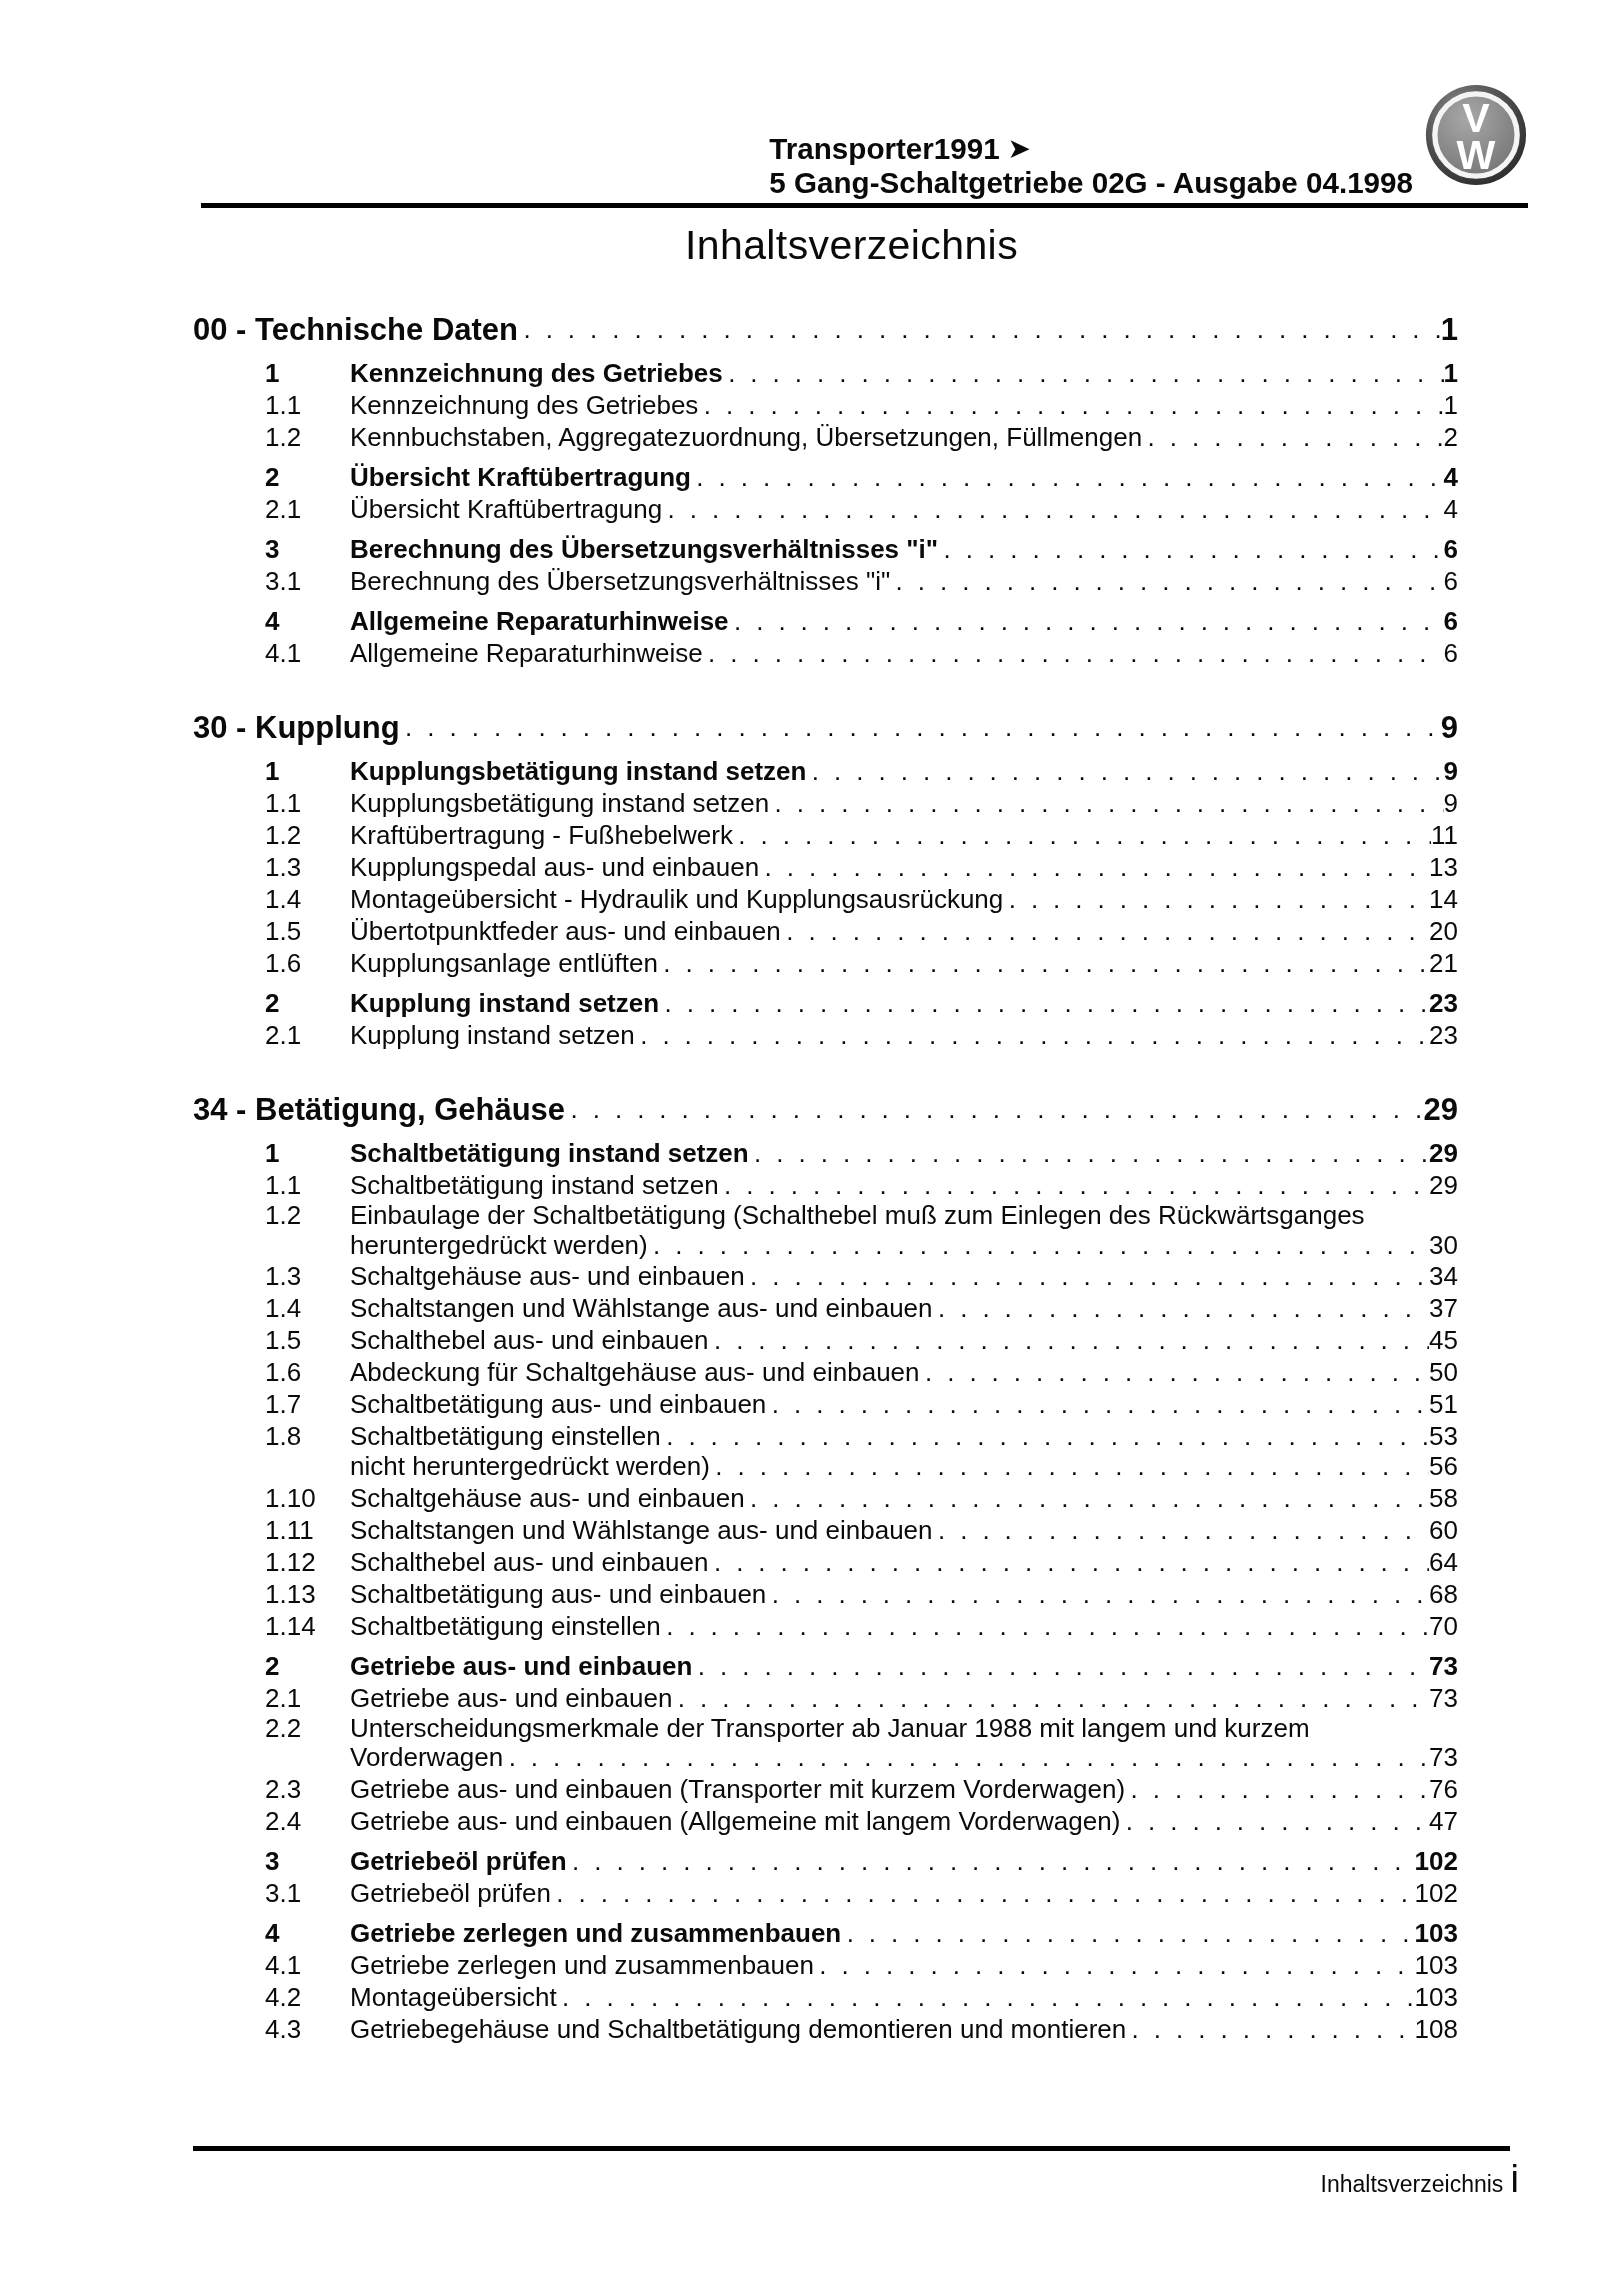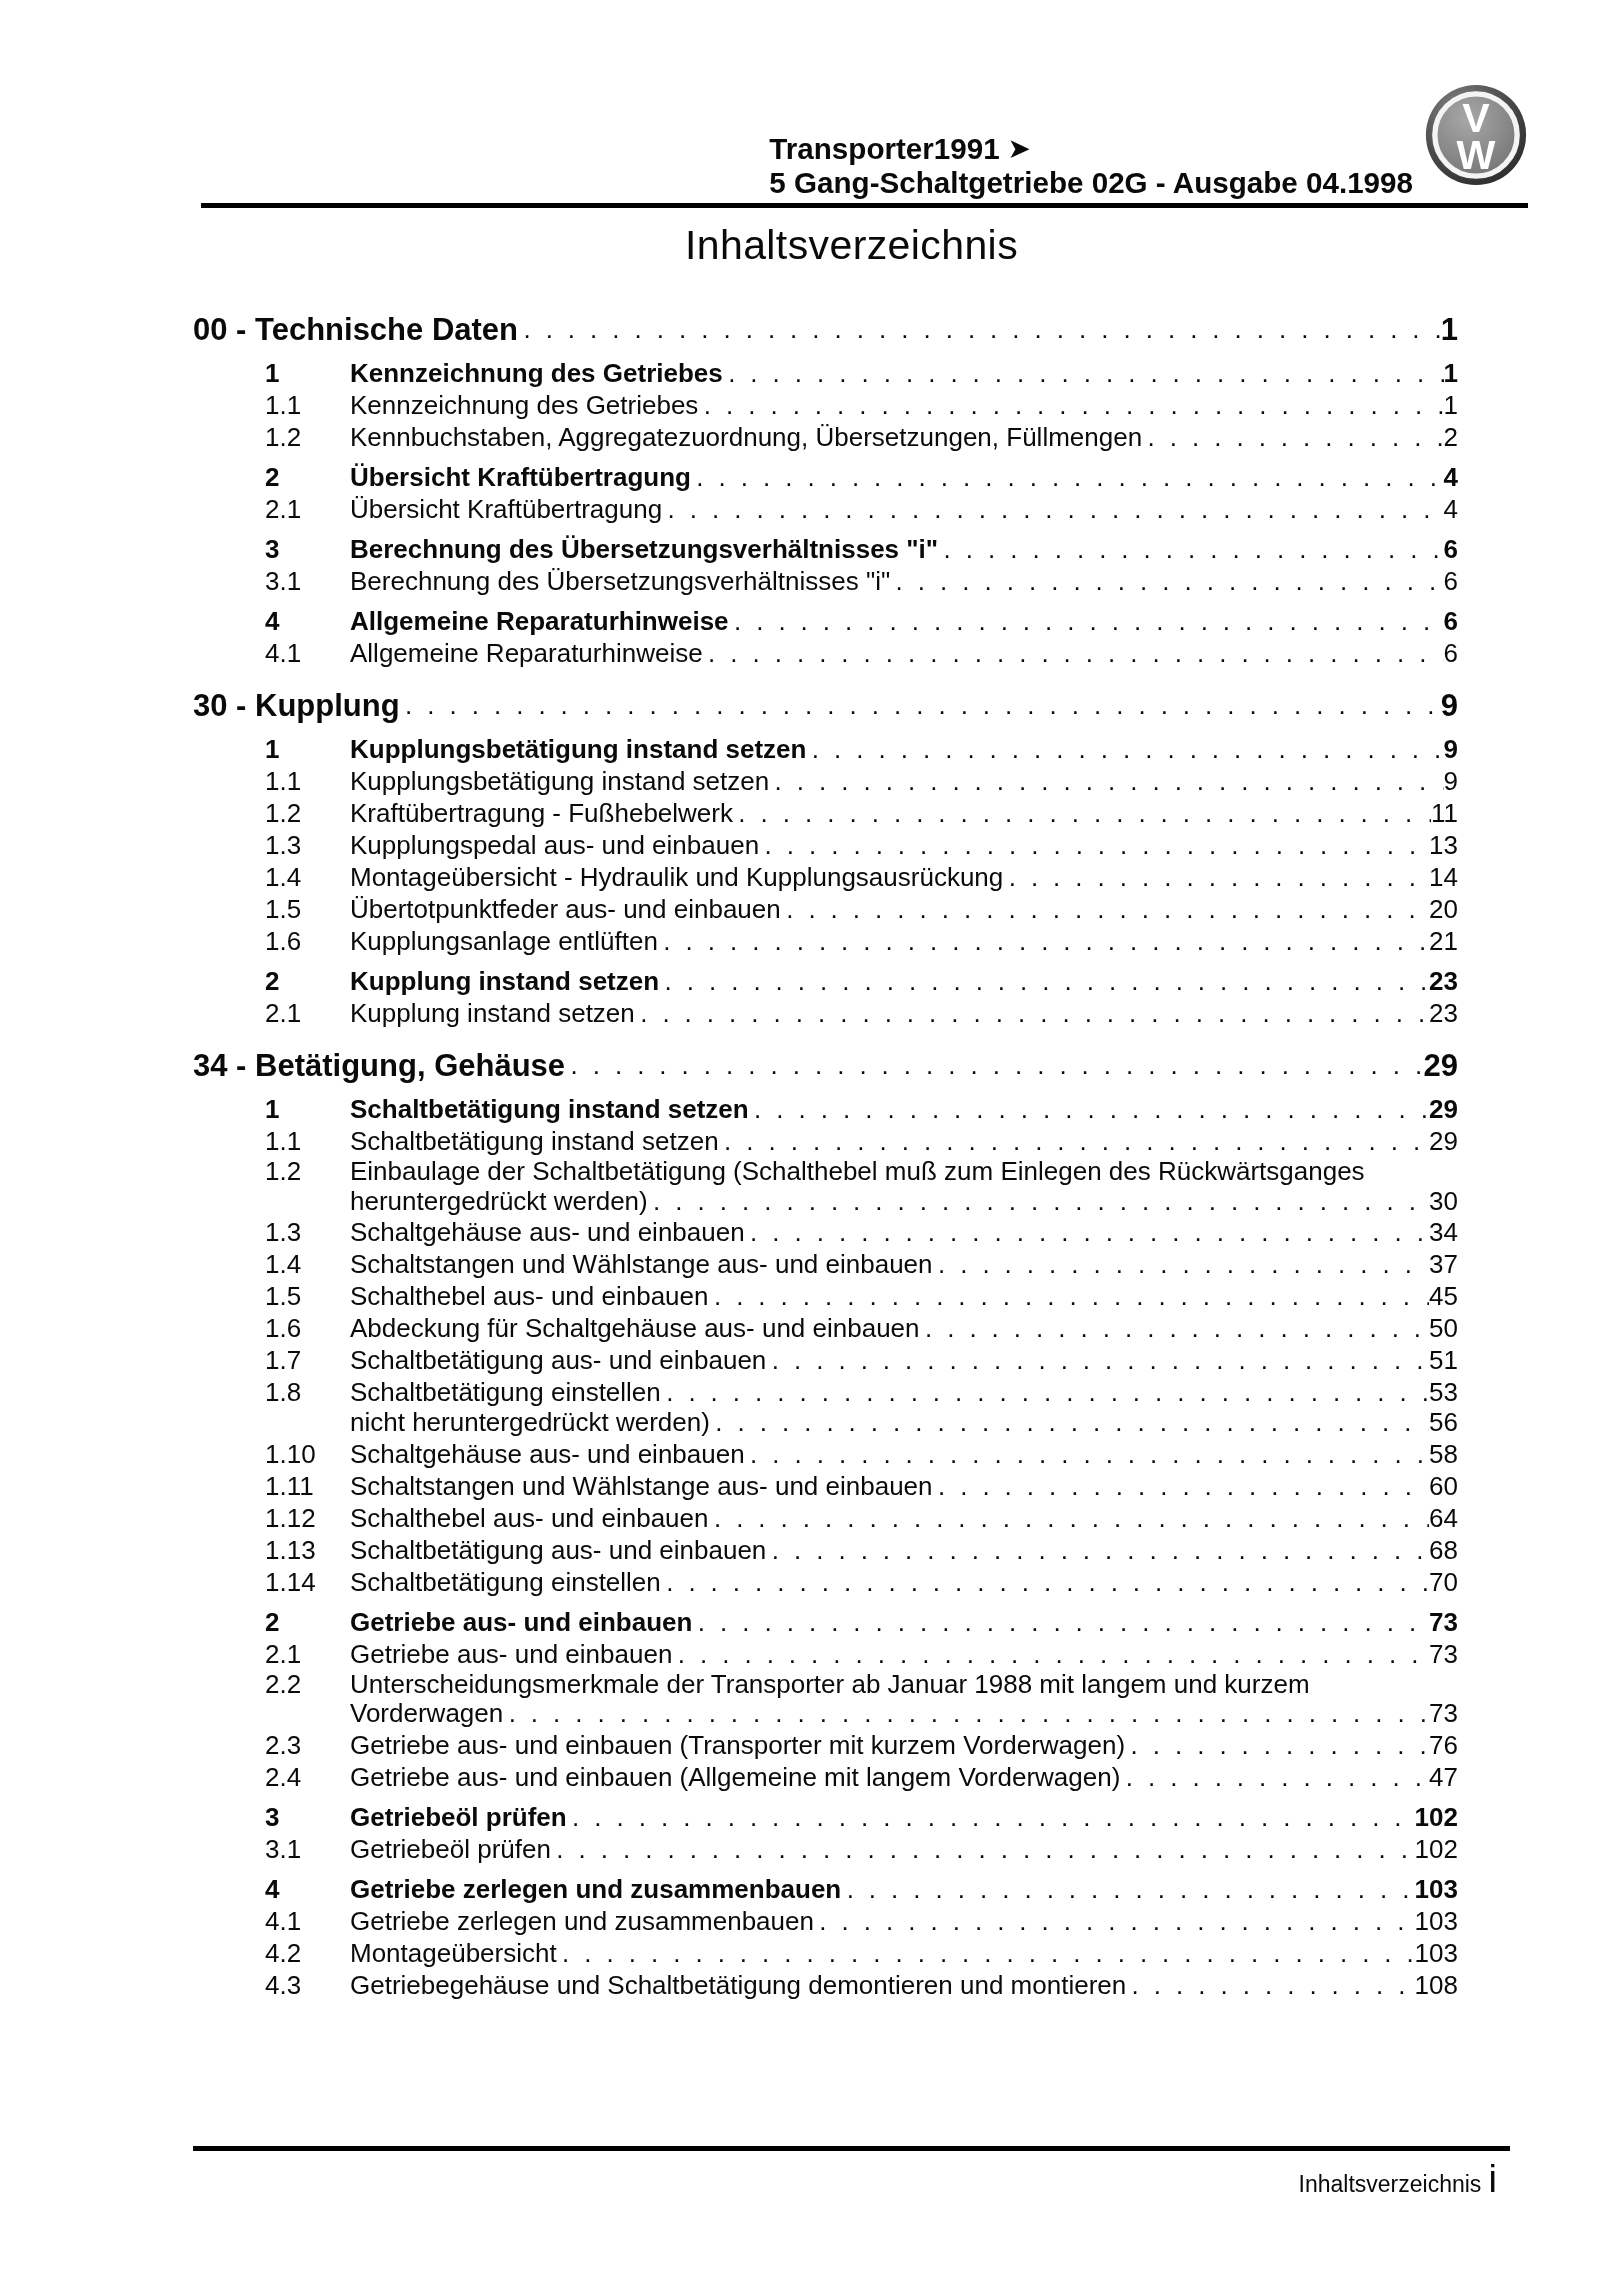--- a/index.html
+++ b/index.html
@@ -19,21 +19,21 @@
   .header-rule{
     position:absolute;top:203px;left:201px;width:1327px;height:4.5px;background:#000;
   }
   
   .page-title{
     position:absolute;top:222px;left:193px;width:1317px;
     text-align:center;font-size:41px;font-weight:400;letter-spacing:0.4px;
   }
   
   .toc{position:absolute;top:310px;left:193px;width:1265px;}
-  .section{margin-top:17px;}
+  .section{margin-top:39px;}
   .section:first-child{margin-top:0;}
   .section-header{
     display:flex;align-items:center;
     font-size:31px;font-weight:bold;line-height:39px;white-space:nowrap;
   }
   .item{font-size:26px;line-height:32px;}
   .item.bold{font-weight:bold;margin-top:8px;}
   .item .row{display:flex;align-items:baseline;}
   .item .row.wrap-line{line-height:29.6px;}
   .num{flex:0 0 85px;}
@@ -42,21 +42,21 @@
   .dots{
     flex:1 1 auto;min-width:0;overflow:hidden;white-space:nowrap;
     letter-spacing:15px;padding-left:5.4px;font-weight:400;font-size:26px;
   }
   .page-num{flex:0 0 auto;white-space:nowrap;}
   
   .footer-rule{
     position:absolute;top:2146px;left:193px;width:1317px;height:4.5px;background:#000;
   }
   .footer-text{
-    position:absolute;top:2157px;left:181px;width:1316px;text-align:right;
+    position:absolute;top:2157px;left:203px;width:1316px;text-align:right;
     font-size:23px;line-height:45px;
   }
   .footer-page{font-size:38px;font-weight:500;padding-left:7.2px;}
 </style>
 </head>
 <body>
 
 <div class="header-text">
   <div><span>Transporter1991</span><span class="header-arrow">➤</span></div>
   <div>5 Gang-Schaltgetriebe 02G - Ausgabe 04.1998</div>

